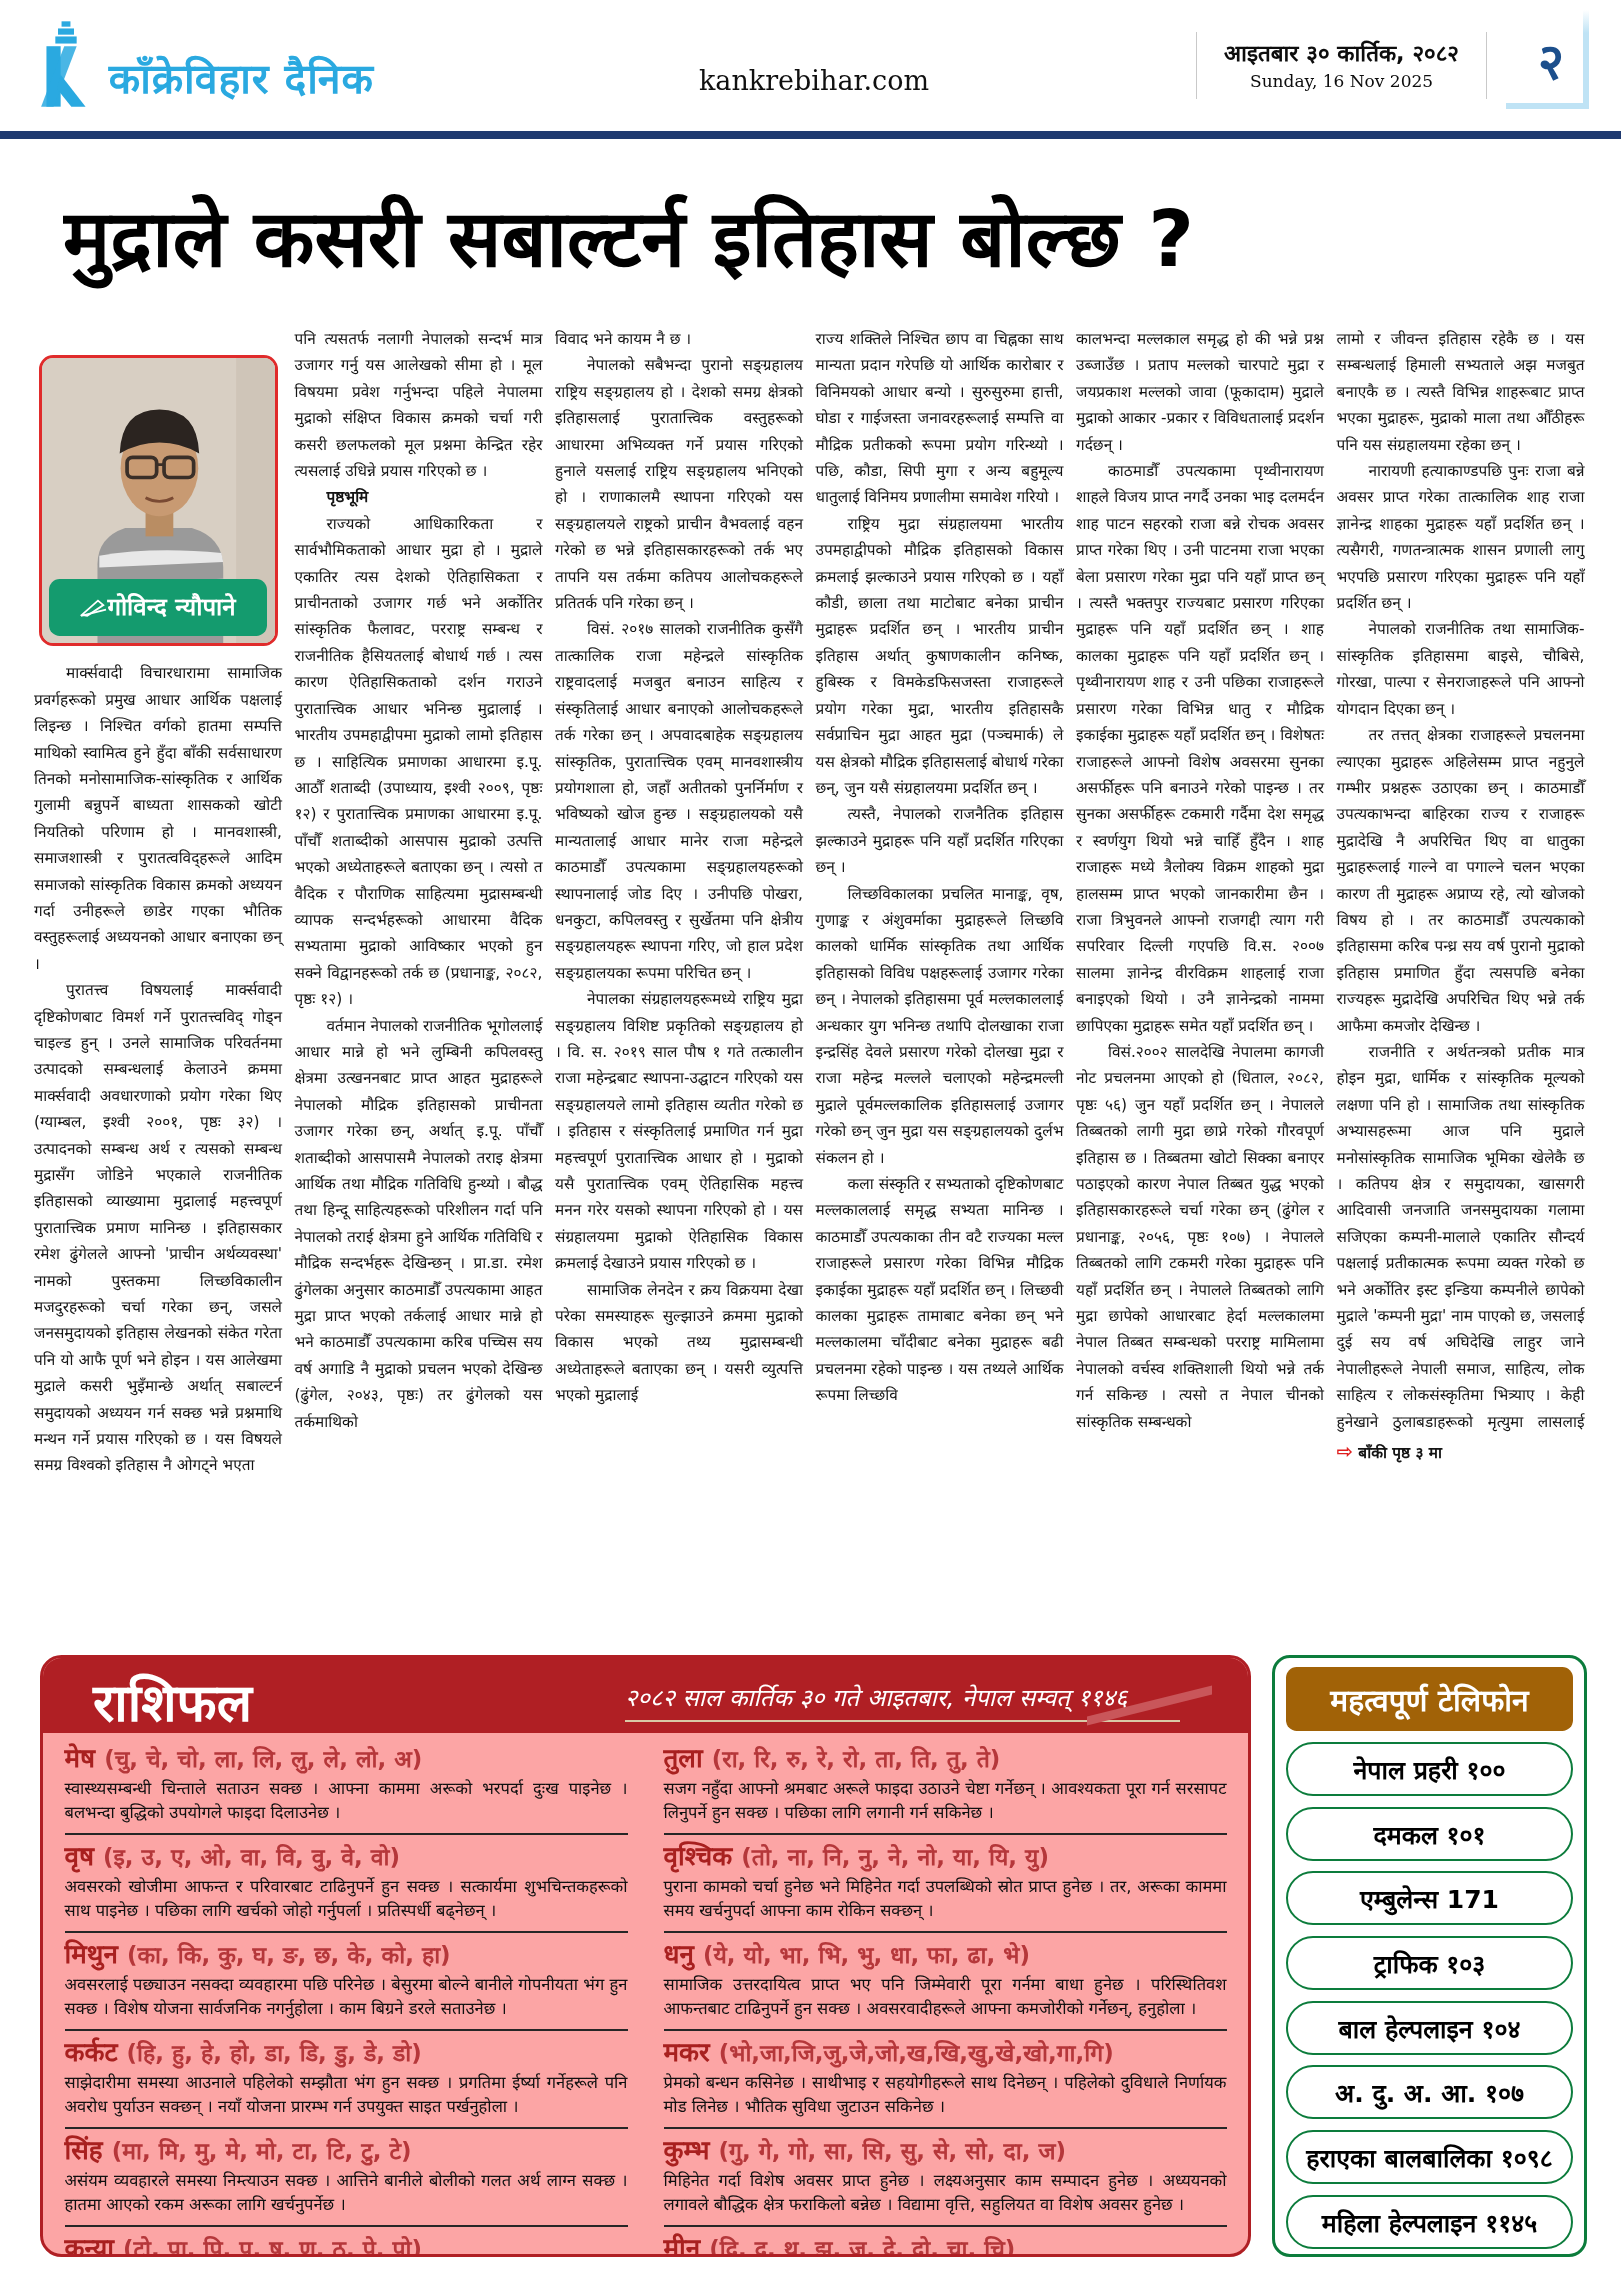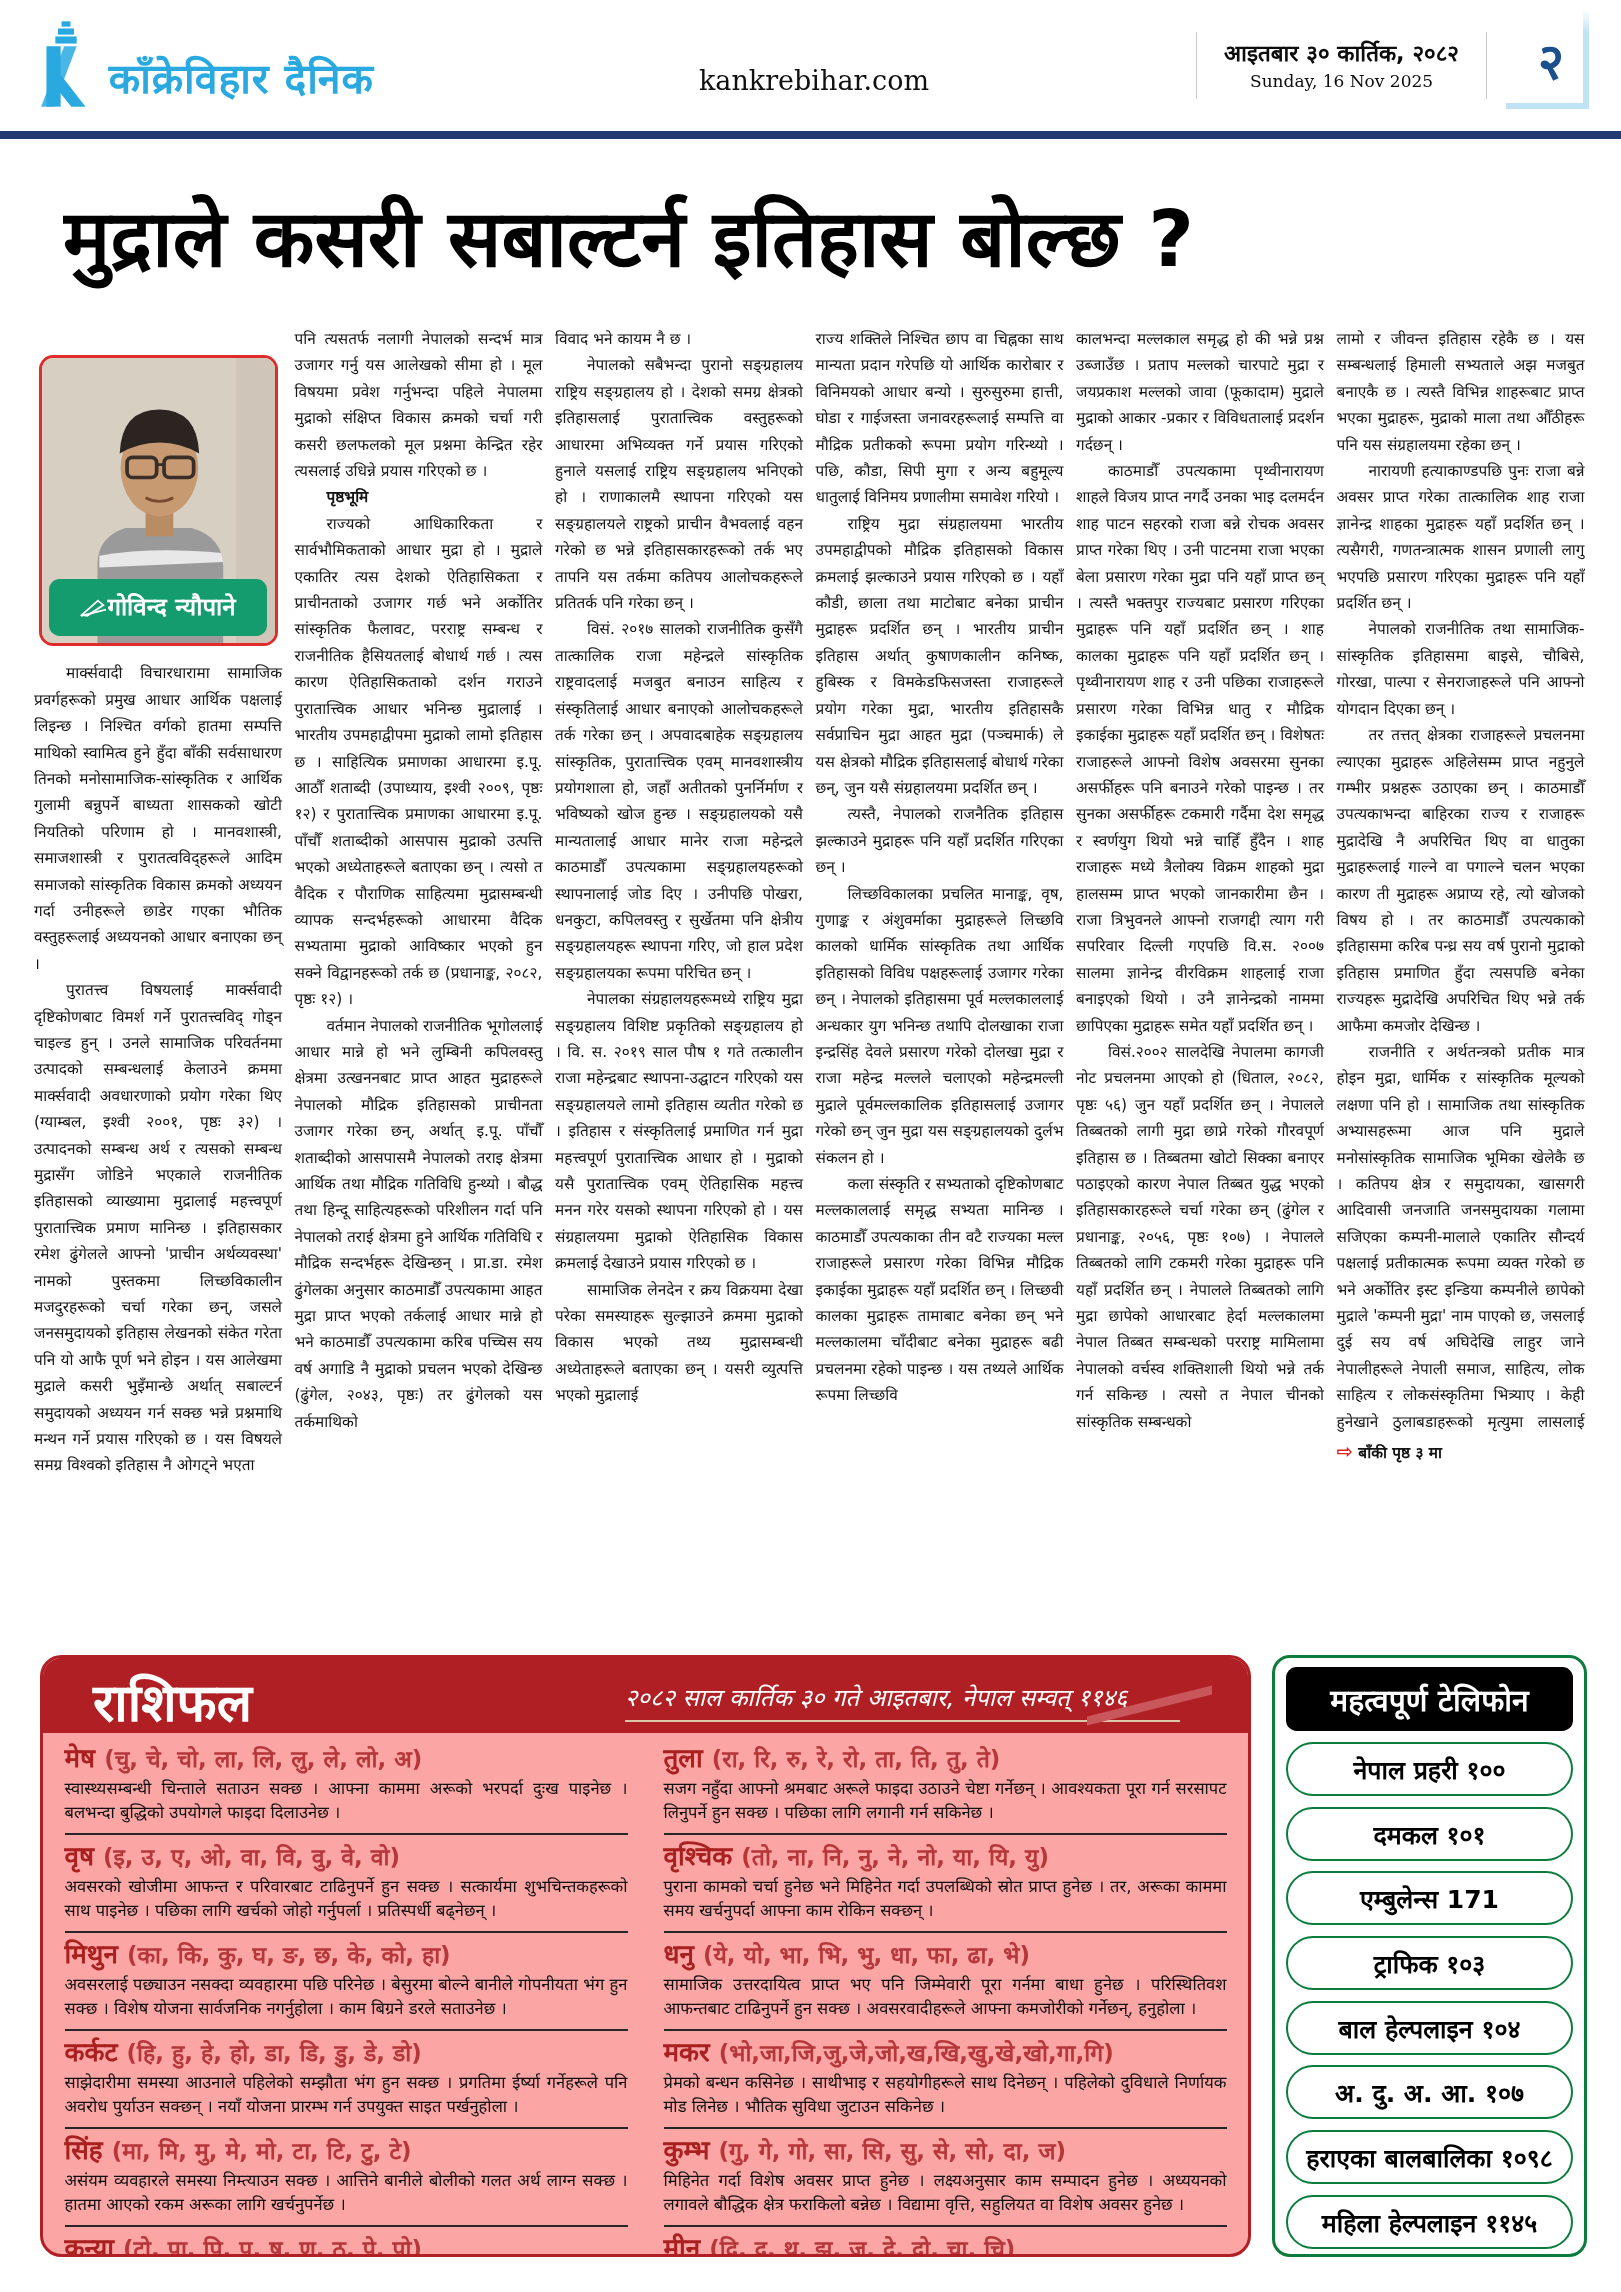--- a/index.html
+++ b/index.html
@@ -48,21 +48,21 @@
   .rash-body{display:flex;gap:36px;padding:3.6px 21.5px 0 21.5px;}
   .rash-col{width:566px;}
   .z-entry{padding:6.3px 0 8px;border-bottom:2.2px solid #262626;}
   .z-entry:last-child{border-bottom:none;}
   .z-head{color:#a8201f;font-size:26px;font-weight:bold;line-height:1.2;}
   .z-letters{font-size:23px;color:#b5373a;font-weight:bold;}
   .z-text{font-size:16.5px;line-height:1.45;text-align:justify;color:#101010;margin-top:2.7px;}
 
   
   .phones{position:absolute;left:1272px;top:1655px;width:315px;height:602px;border:3.6px solid #0c7c3c;border-radius:18px;background:#fff;box-sizing:border-box;padding:9px 10.7px;overflow:hidden;}
-  .ph-head{background:#000000;color:#fff;border-radius:10.7px;text-align:center;font-size:30px;font-weight:bold;padding:11.6px 0;}
+  .ph-head{background:#a16207;color:#fff;border-radius:10.7px;text-align:center;font-size:30px;font-weight:bold;padding:11.6px 0;}
   .ph-item{border:2.7px solid #0c7c3c;border-radius:29px;text-align:center;font-size:25px;font-weight:bold;color:#000;padding:8px 3.6px;margin-top:10.7px;}
 </style>
 </head>
 <body>
 
 <div class="page">
 
   <div class="masthead">
     <div class="brand">
       <span>

